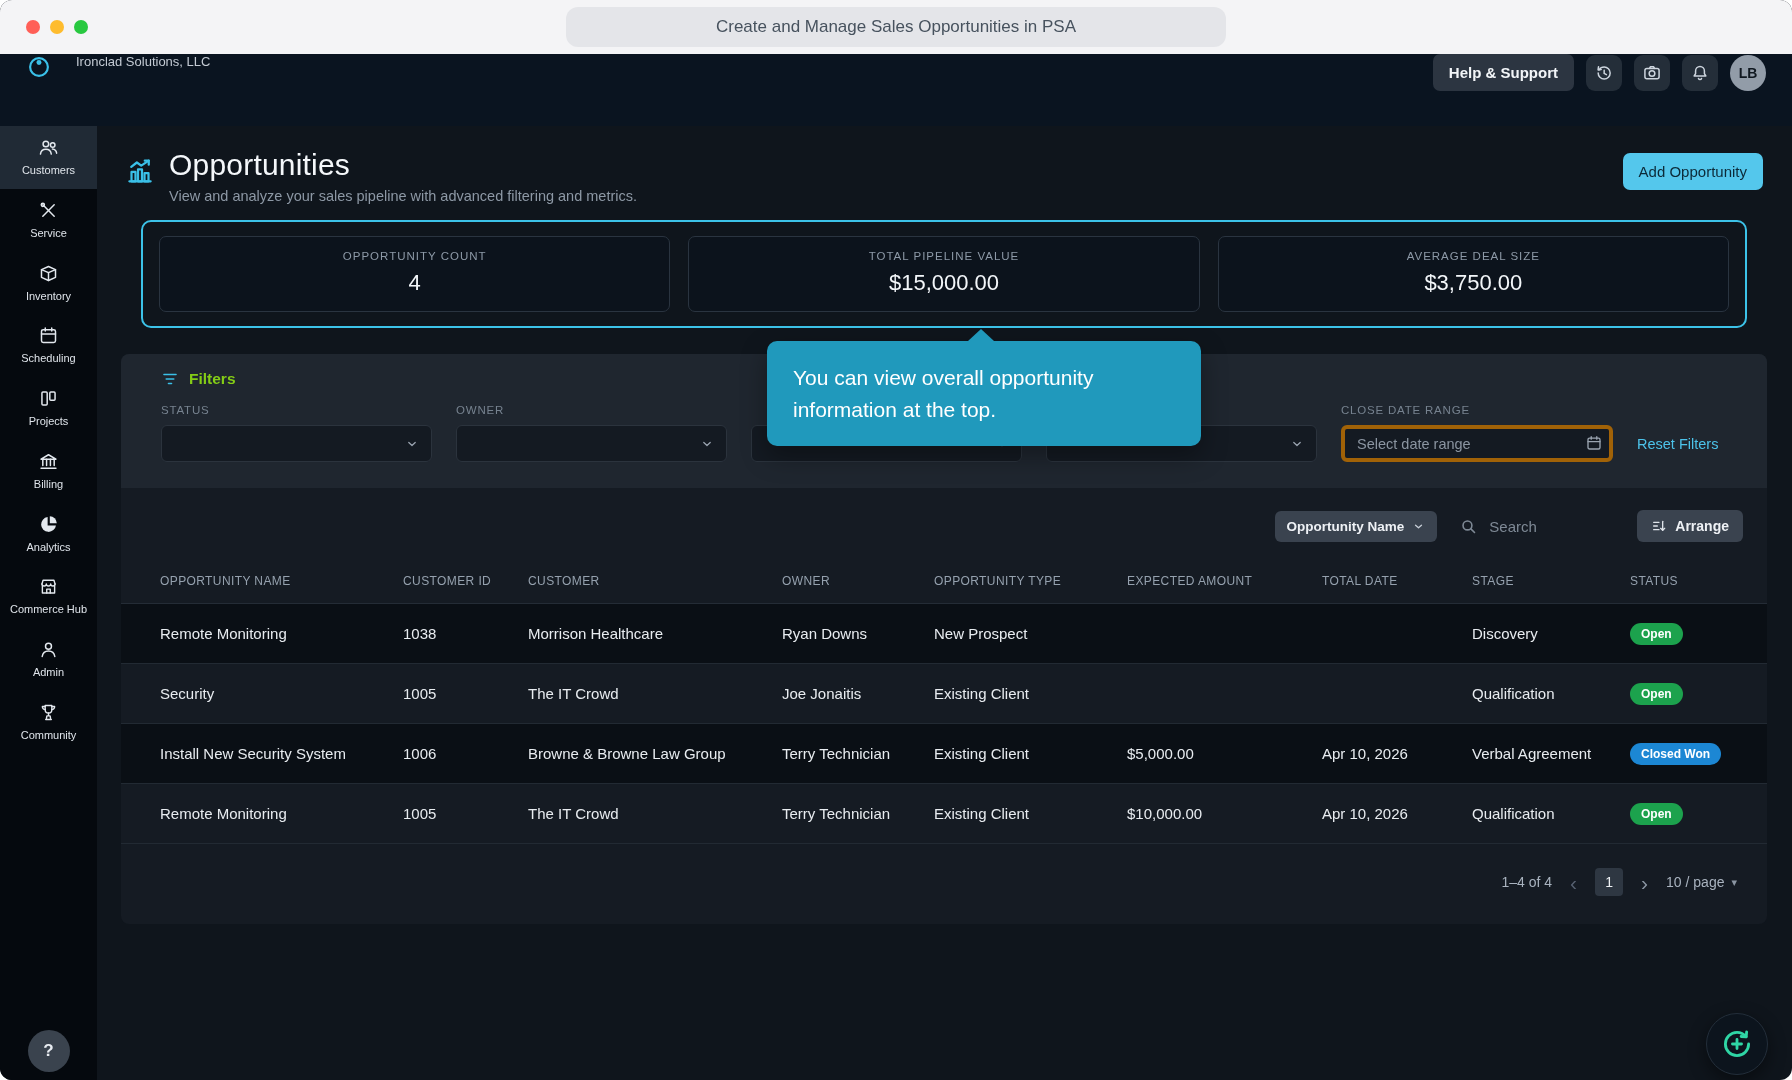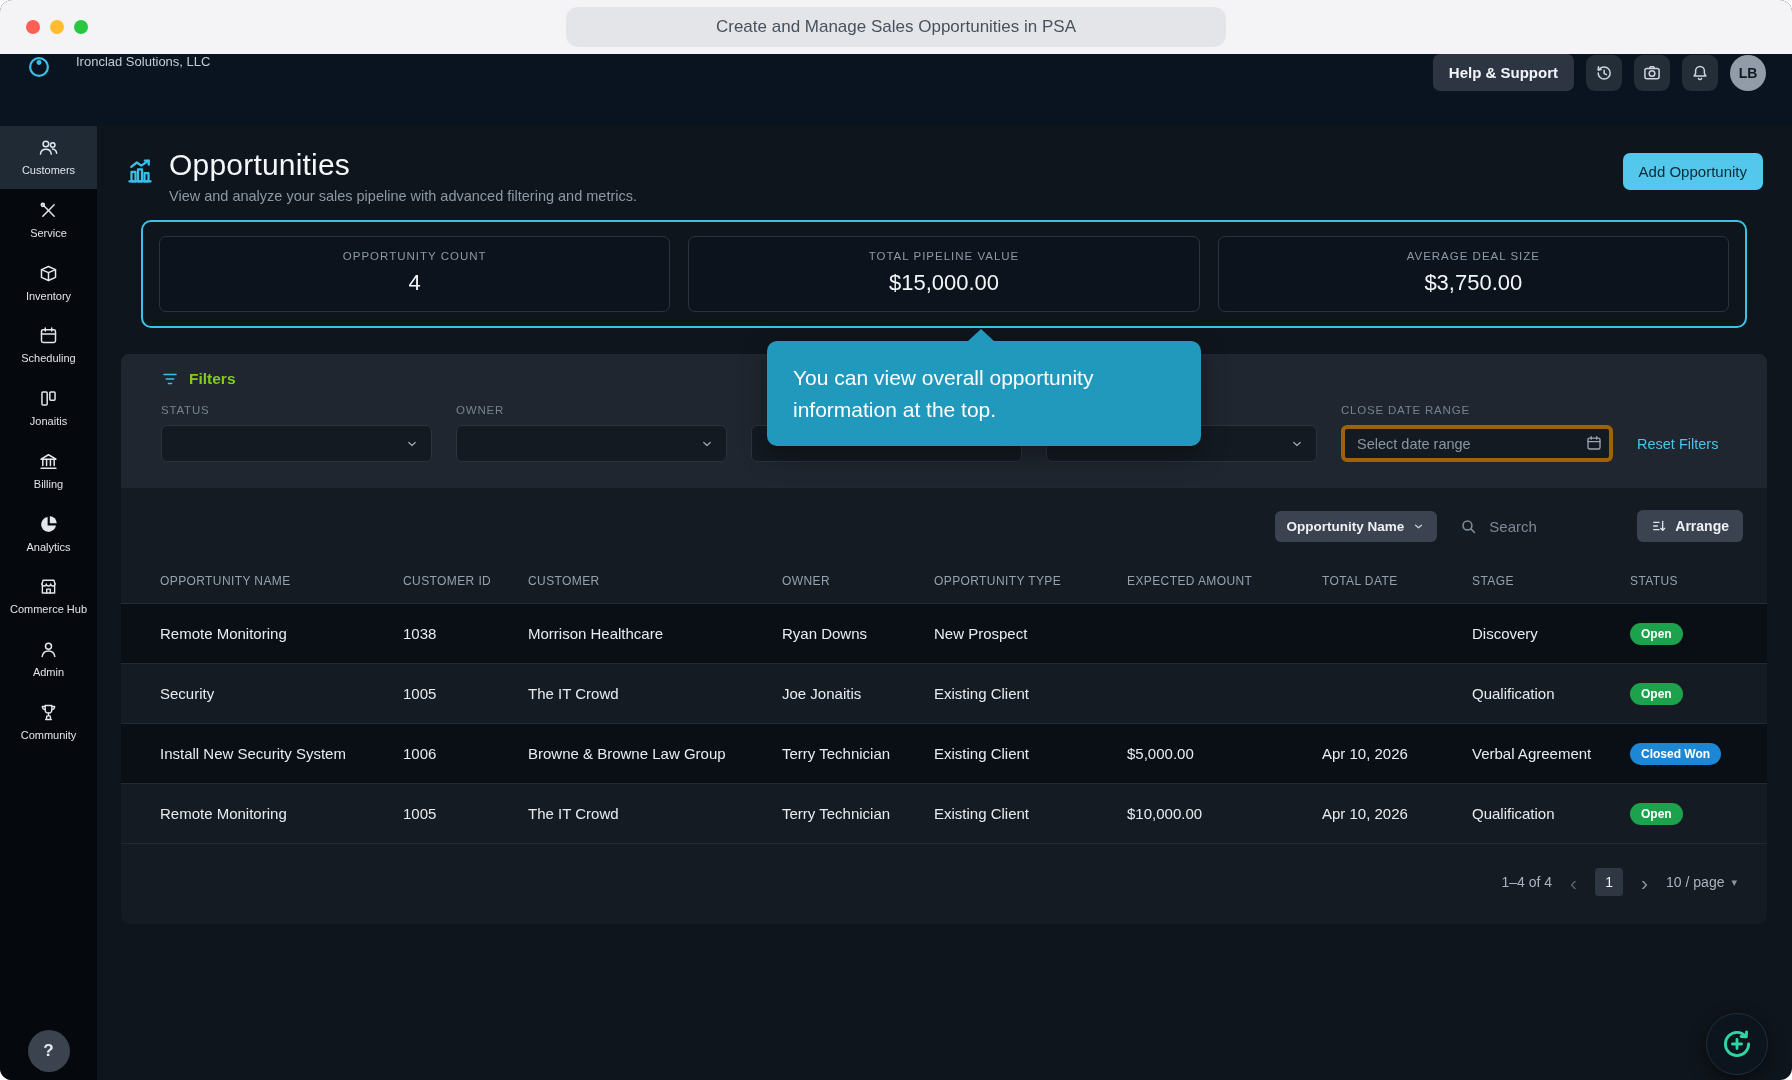--- a/index.html
+++ b/index.html
@@ -202,21 +202,21 @@
         </span>
         <span class="nav-label">Scheduling</span>
       </div>
       <div class="nav-item">
         <span class="nav-icon">
           <svg viewBox="0 0 24 24" fill="none" stroke="currentColor" stroke-width="1.7" stroke-linecap="round" stroke-linejoin="round">
               <rect x="4.5" y="4.5" width="6" height="15" rx="1.2"></rect>
               <rect x="13.5" y="4.5" width="6" height="9.5" rx="1.2"></rect>
             </svg>
         </span>
-        <span class="nav-label">Jonaitis</span>
+        <span class="nav-label">Projects</span>
       </div>
       <div class="nav-item">
         <span class="nav-icon">
           <svg viewBox="0 0 24 24" fill="none" stroke="currentColor" stroke-width="1.7" stroke-linecap="round" stroke-linejoin="round">
               <path d="M3.5 9.3L12 4.3l8.5 5z"></path>
               <path d="M5.5 9.5v7M9.8 9.5v7M14.2 9.5v7M18.5 9.5v7"></path>
               <path d="M3.5 19.7h17"></path>
             </svg>
         </span>
         <span class="nav-label">Billing</span>

